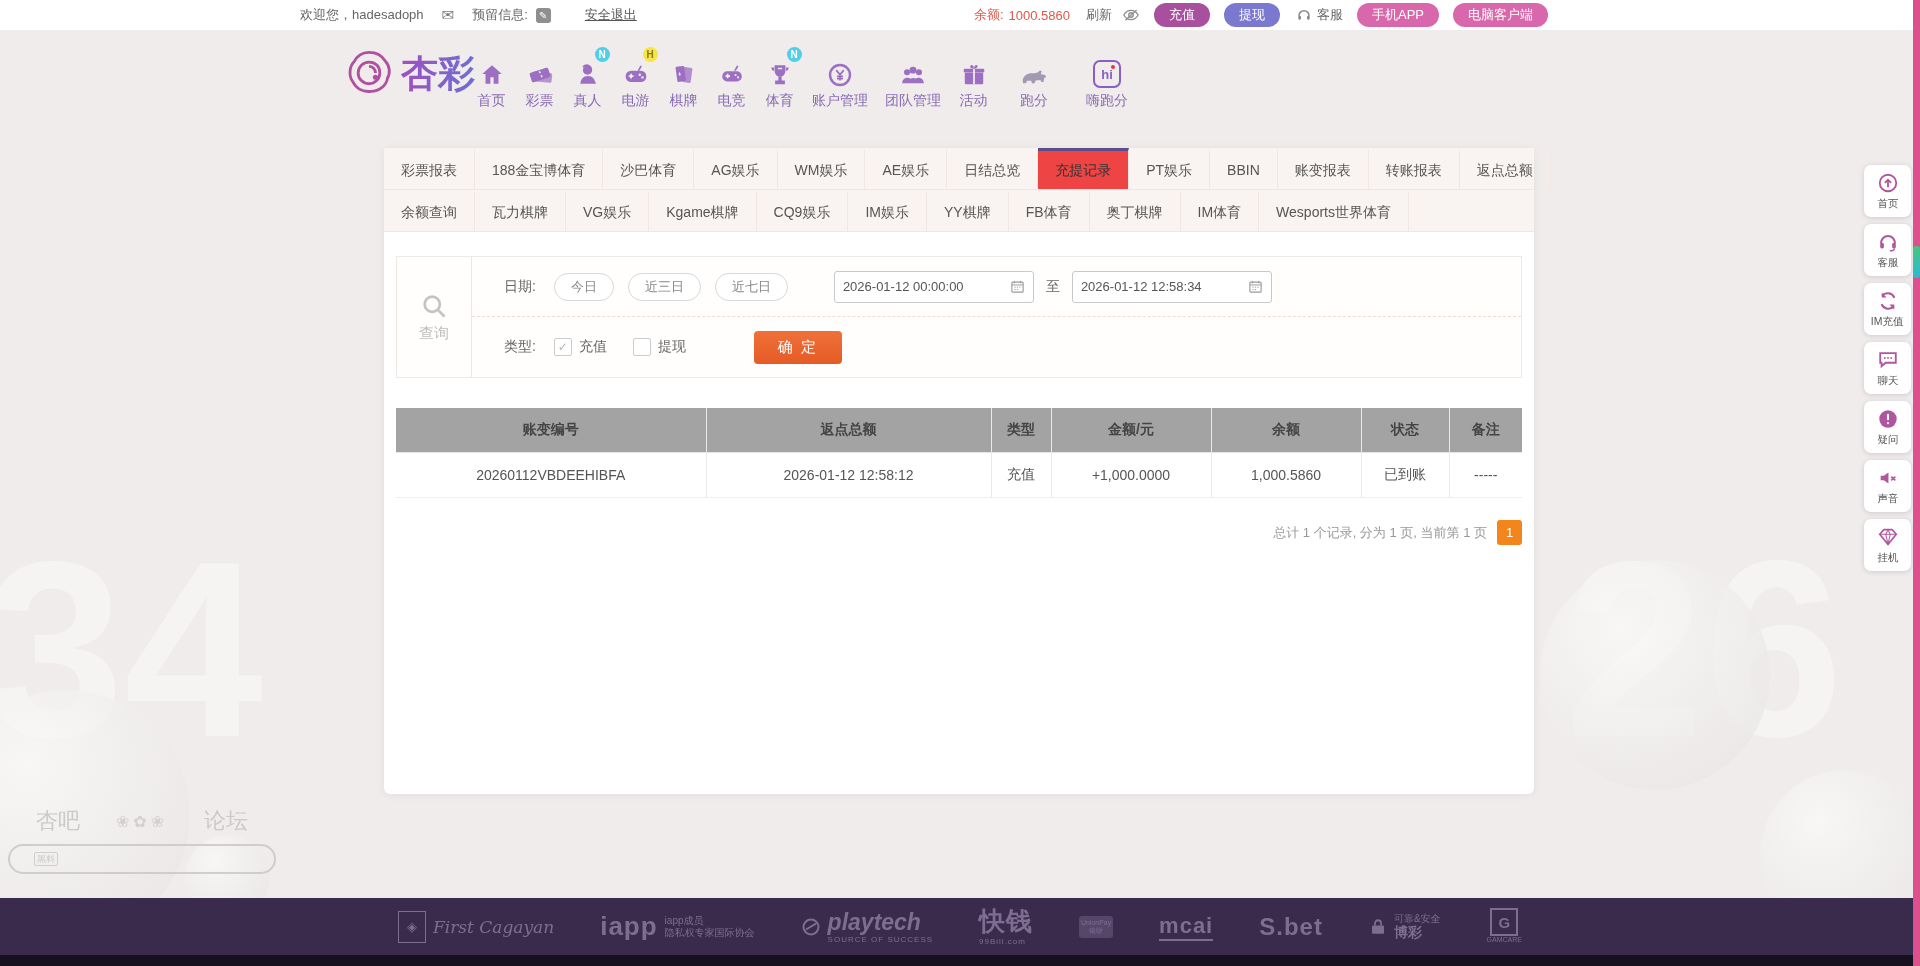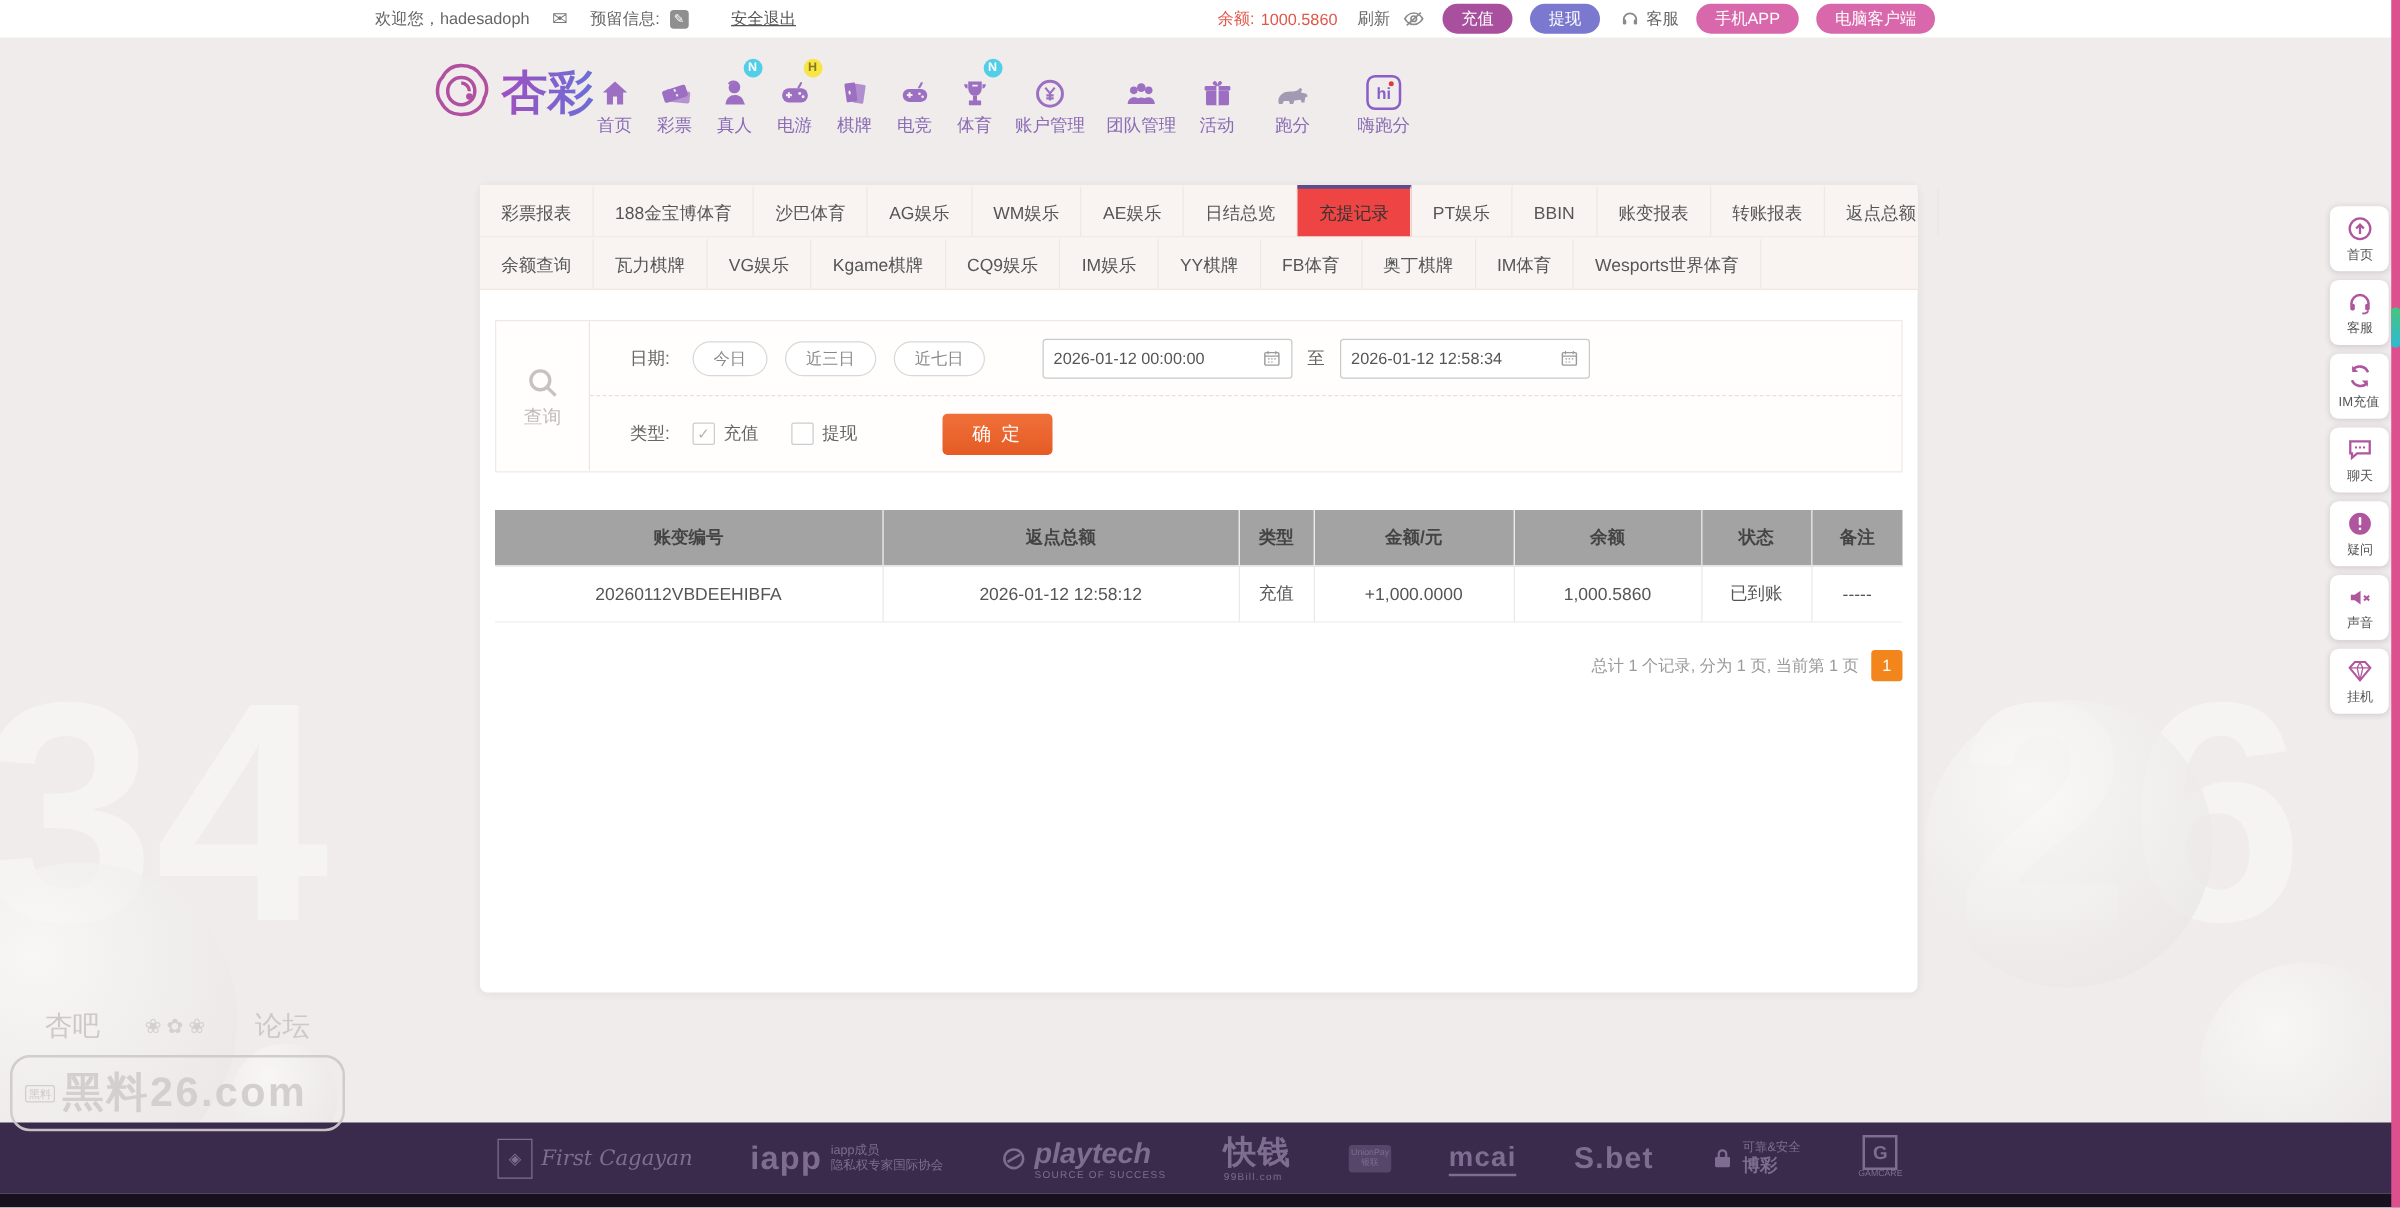--- a/index.html
+++ b/index.html
@@ -87,21 +87,21 @@
   .fcard .f-lbl{font-size:11px;color:#555;white-space:nowrap;transform:scale(.95);}
 
   
   .scroll-track{position:absolute;right:0;top:0;width:7px;height:966px;background:var(--scroll-pink,#dd4f8d);z-index:10;}
   .scroll-thumb{position:absolute;left:0;top:246px;width:7px;height:32px;background:linear-gradient(#45c57d,#2fb9d4);border-radius:3px;}
 
   
   .watermark{position:absolute;left:8px;top:806px;width:268px;z-index:6;color:#ccc9c8;pointer-events:none;}
   .wm-line1{display:flex;align-items:center;justify-content:space-between;font-size:22px;padding:0 28px;}
   .wm-orn{font-size:16px;letter-spacing:4px;color:#d3d0cf;}
-  .wm-box{margin-top:8px;border:2px solid rgba(205,202,201,.95);border-radius:16px;padding:6px 10px;display:flex;align-items:center;gap:6px;}
+  .wm-box{margin-top:8px;border:2px solid rgba(205,202,201,.95);border-radius:16px;padding:6px 24px;display:flex;align-items:center;gap:6px;}
   .wm-badge{font-size:9px;line-height:10px;width:22px;text-align:center;border:1px solid rgba(205,202,201,.9);border-radius:2px;padding:1px 0;}
   .wm-site{font-size:33px;font-weight:bold;letter-spacing:2px;color:#d2cfce;}
 
   
   .footer{position:absolute;left:0;top:898px;width:1920px;height:57px;background:var(--footer-purple,#3a2a4b);display:flex;align-items:center;justify-content:center;gap:46px;z-index:3;}
   .footer,.footer *{color:#877499;}
   .flogo{display:flex;align-items:center;gap:7px;opacity:.9;}
   .fl-script{font-family:"DejaVu Serif","Liberation Serif",serif;font-style:italic;font-size:17px;}
   .fl-stamp{width:26px;height:30px;border:1.5px solid #877499;display:flex;align-items:center;justify-content:center;font-size:13px;}
   .fl-big{font-size:26px;font-weight:bold;letter-spacing:1px;}
@@ -417,21 +417,20 @@
   </div>
 
   <div class="watermark">
     <div class="wm-line1">
       <span>杏吧</span>
       <span class="wm-orn">❀✿❀</span>
       <span>论坛</span>
     </div>
     <div class="wm-box">
       <span class="wm-badge">黑料</span>
-      <span class="wm-site">黑料26.com</span>
     </div>
   </div>
 
   <div class="footer">
     <div class="flogo">
       <span class="fl-stamp">◈</span>
       <span class="fl-script">First Cagayan</span>
     </div>
     <div class="flogo">
       <span class="fl-big">iapp</span>

